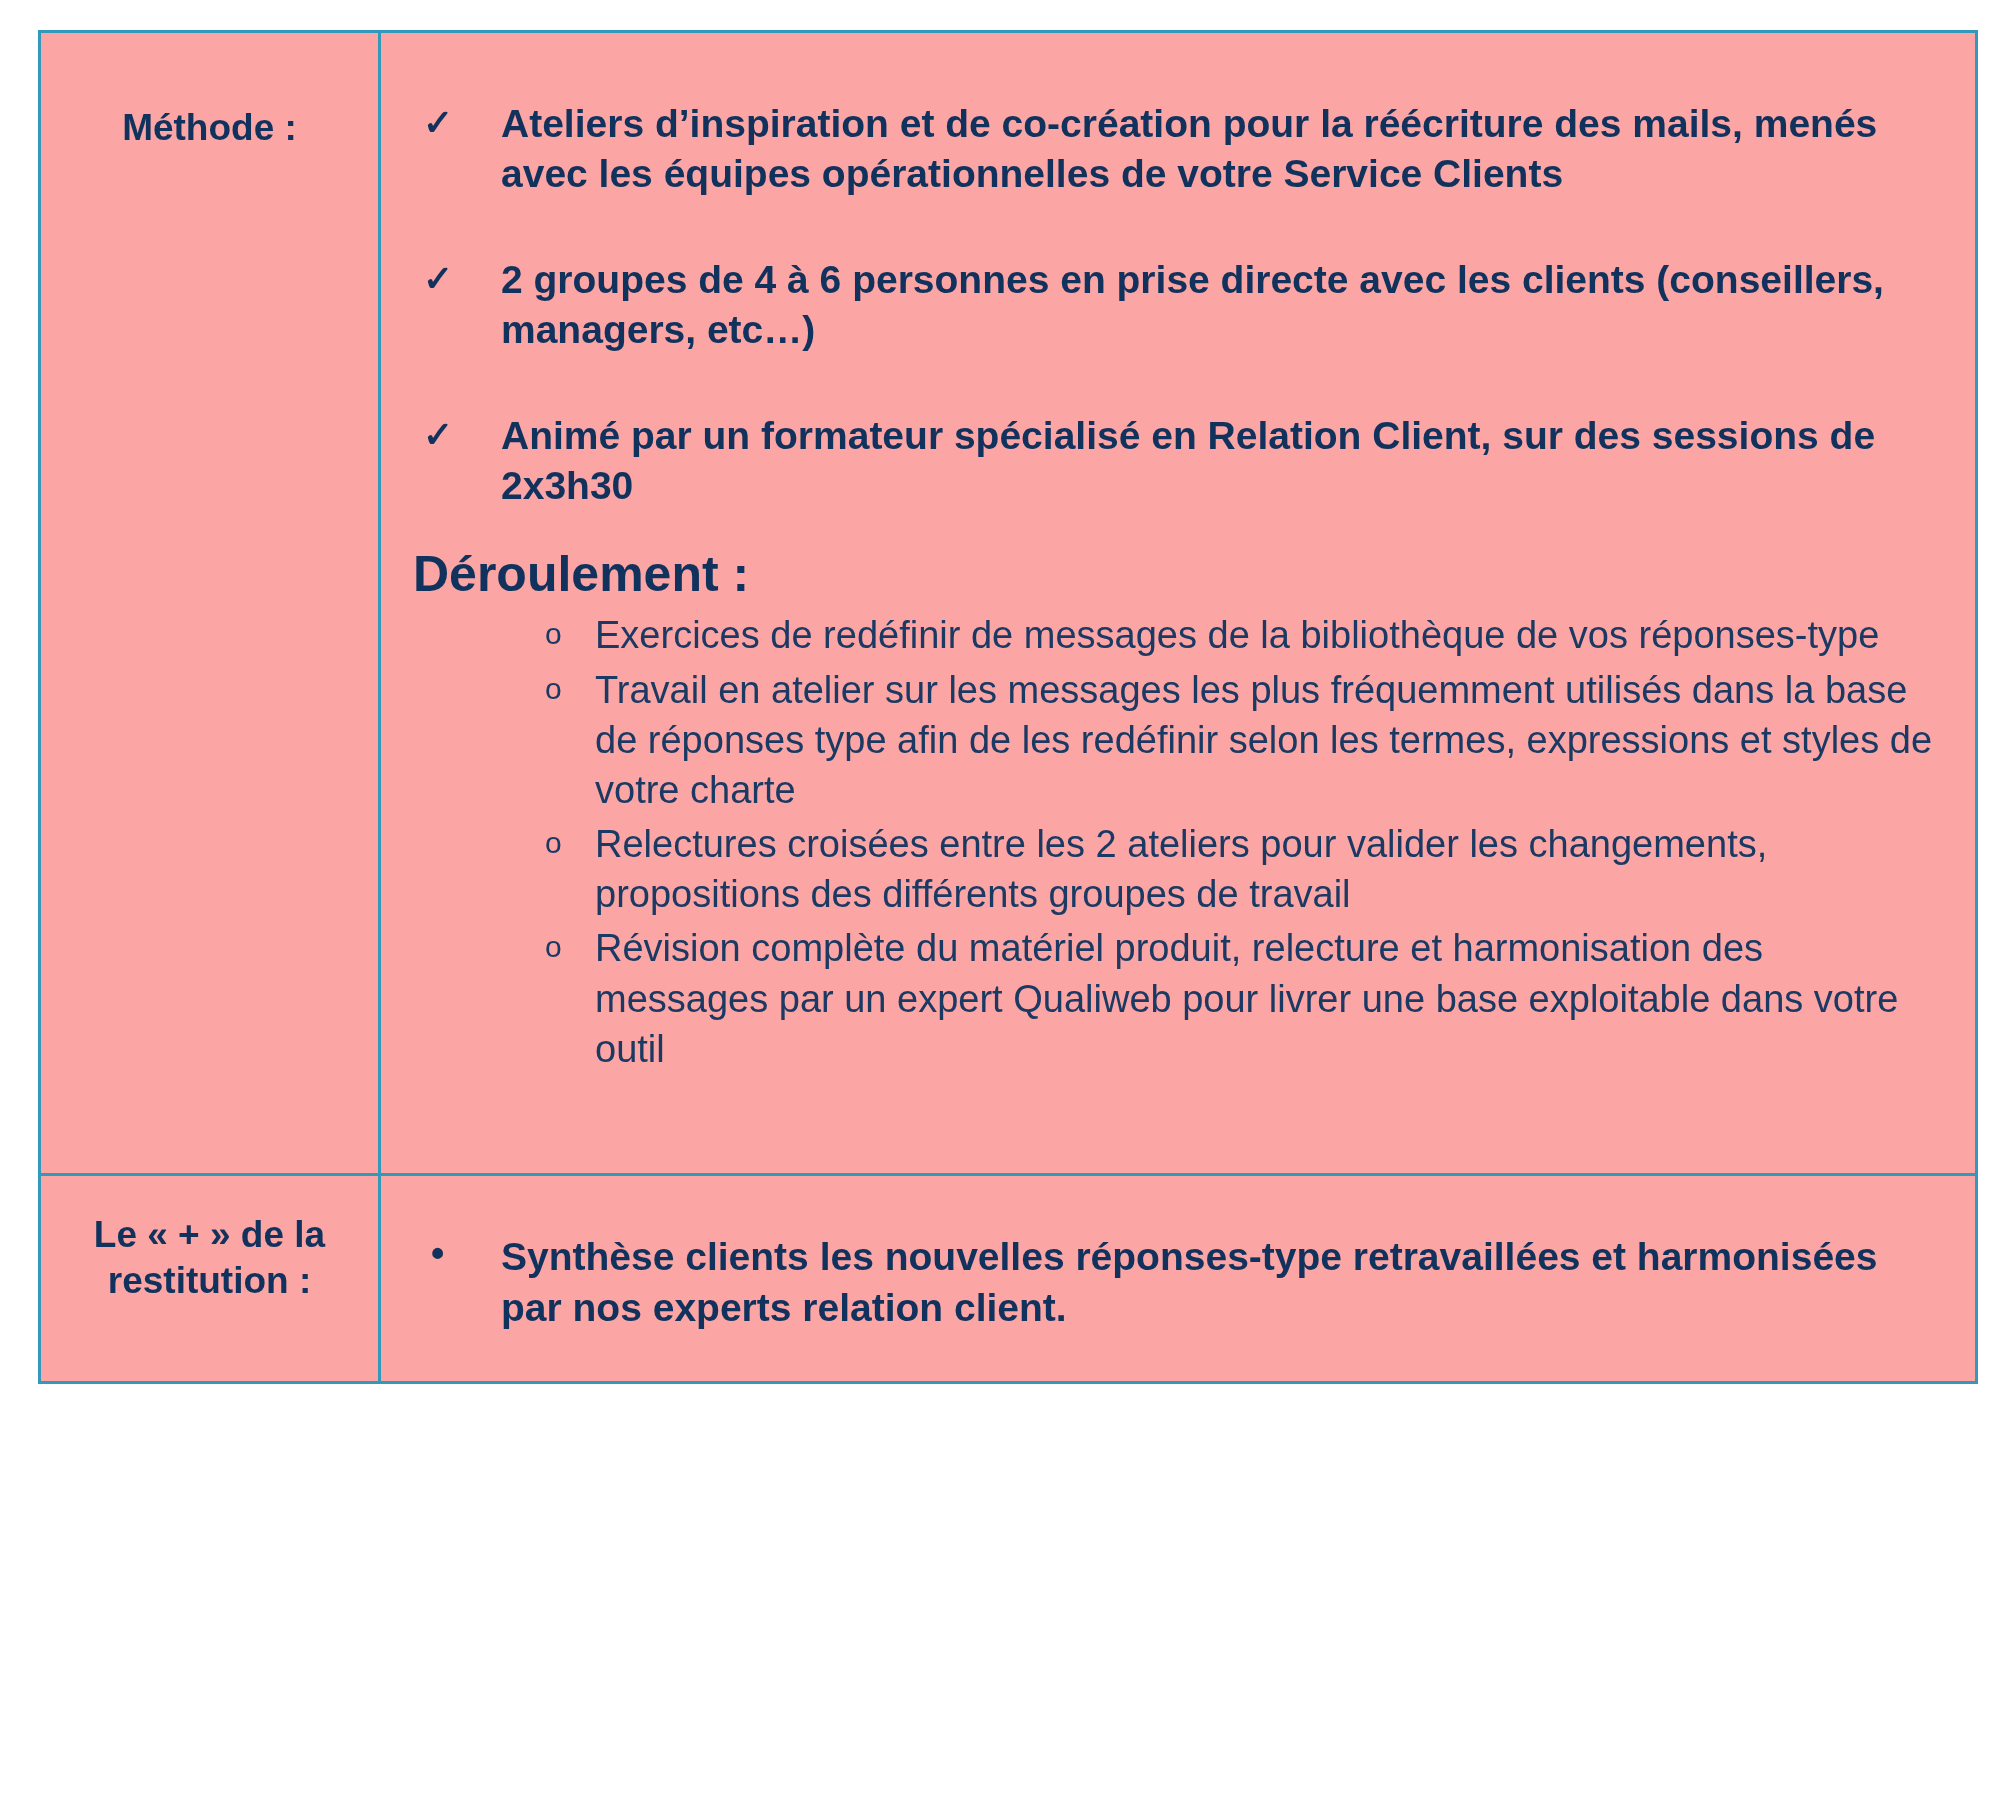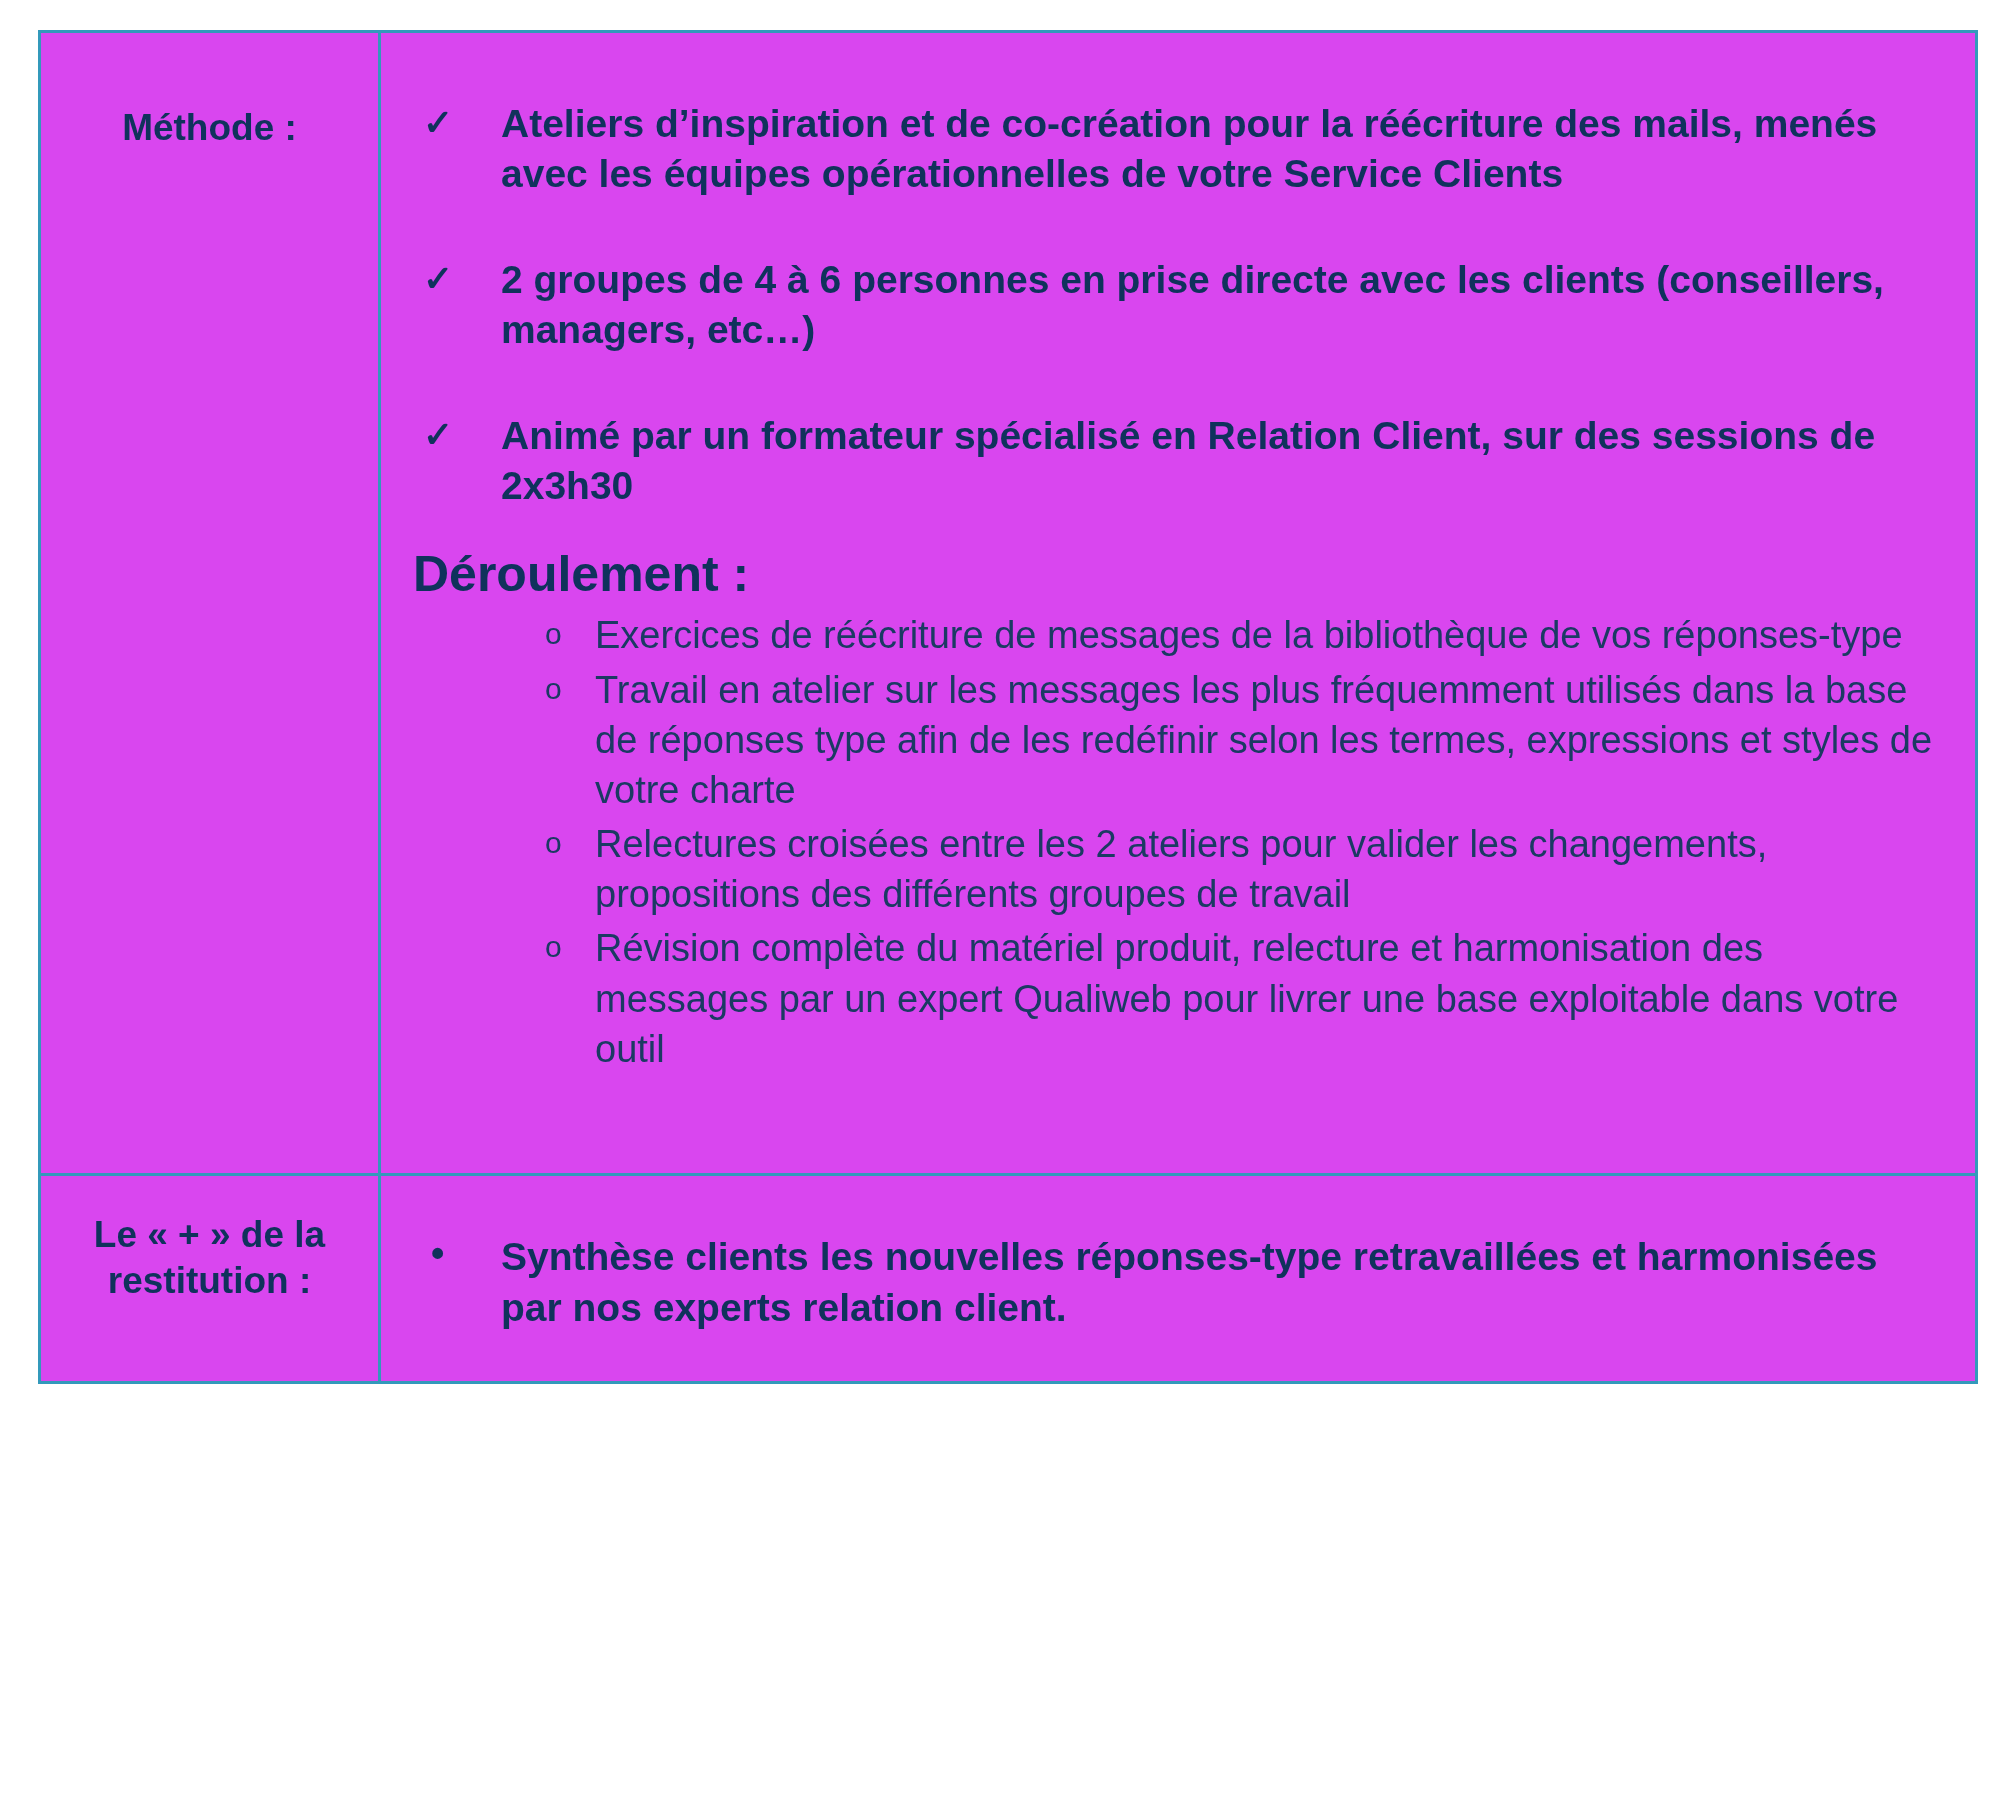--- a/index.html
+++ b/index.html
@@ -24,21 +24,21 @@
   .table {
     width: 1940px;
     border-collapse: collapse;
     table-layout: fixed;
     border: 3px solid #3399bb;
   }
 
   .table td {
     border: 3px solid #3399bb;
     vertical-align: top;
-    background: #d946ef;
+    background: #fca5a5;
     padding: 0;
   }
 
   
   .col-label { width: 340px; }
   .col-body  { width: 1597px; }
 
   
   .label-cell {
     text-align: center;
@@ -173,21 +173,21 @@
                 <span class="tick">✓</span>
                 <span>Animé par un formateur spécialisé en Relation Client, sur des sessions de 2x3h30</span>
               </li>
             </ul>
 
             <div class="deroulement-title">Déroulement :</div>
 
             <ul class="sublist">
               <li>
                 <span class="circ">o</span>
-                <span>Exercices de réécriture de messages de la bibliothèque de vos réponses-type</span>
+                <span>Exercices de redéfinir de messages de la bibliothèque de vos réponses-type</span>
               </li>
               <li>
                 <span class="circ">o</span>
                 <span>Travail en atelier sur les messages les plus fréquemment utilisés dans la base de réponses type afin de les redéfinir selon les termes, expressions et styles de votre charte</span>
               </li>
               <li>
                 <span class="circ">o</span>
                 <span>Relectures croisées entre les 2 ateliers pour valider les changements, propositions des différents groupes de travail</span>
               </li>
               <li>

